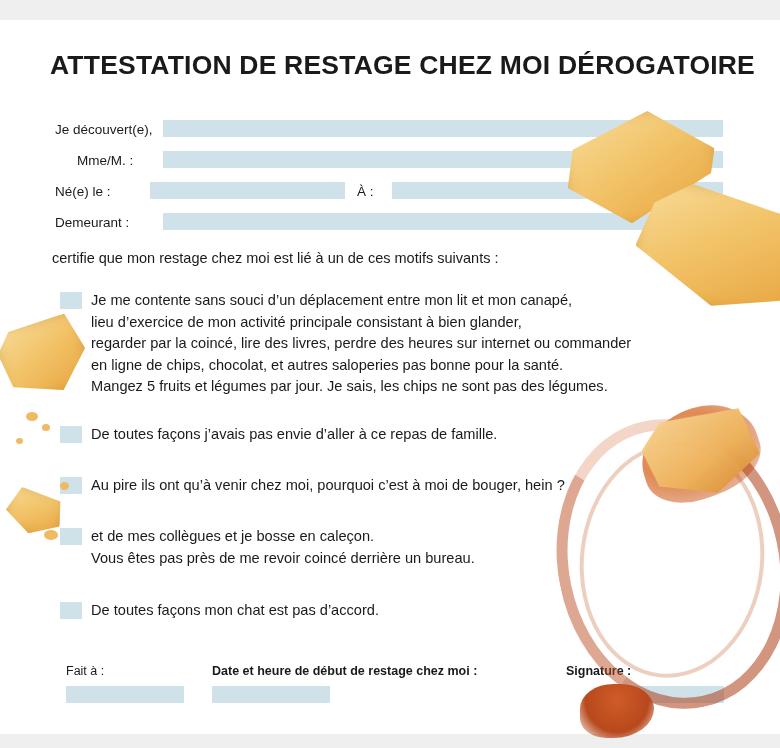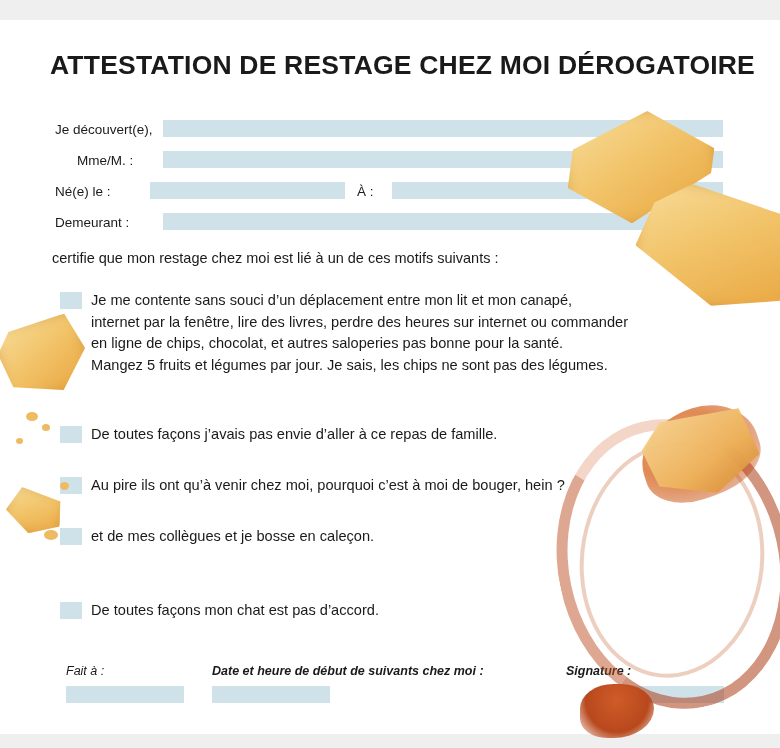--- a/index.html
+++ b/index.html
@@ -103,21 +103,20 @@
     color: #1a1a1a;
     white-space: nowrap;
   }
 
   
   .foot-label {
     position: absolute;
     font-size: 12.5px;
     color: #1a1a1a;
     white-space: nowrap;
-    font-style: italic;
   }
   .foot-label.bold { font-weight: bold; }
   .foot-box {
     position: absolute;
     background: #cfe2ea;
     height: 17px;
   }
 
   
   .deco { position: absolute; pointer-events: none; }
@@ -238,21 +237,22 @@
 
     <div class="field-label" style="left:55px; top:195px;">Demeurant :</div>
     <div class="field-box" style="left:163px; top:193px; width:560px;"></div>
 
     <div class="certifie">certifie que mon restage chez moi est lié à un de ces motifs suivants :</div>
 
     <div class="motif" style="top:270px;">
       <div class="check"></div>
       <div class="lines">
         <div>Je me contente sans souci d’un déplacement entre mon lit et mon canapé,</div>
-        <div>internet par la fenêtre, lire des livres, perdre des heures sur internet ou commander</div>
+        <div>lieu d’exercice de mon activité principale consistant à bien glander,</div>
+        <div>regarder par la coincé, lire des livres, perdre des heures sur internet ou commander</div>
         <div>en ligne de chips, chocolat, et autres saloperies pas bonne pour la santé.</div>
         <div>Mangez 5 fruits et légumes par jour. Je sais, les chips ne sont pas des légumes.</div>
       </div>
     </div>
 
     <div class="motif" style="top:404px;">
       <div class="check"></div>
       <div class="lines">
         <div>De toutes façons j’avais pas envie d’aller à ce repas de famille.</div>
       </div>
@@ -262,34 +262,35 @@
       <div class="check"></div>
       <div class="lines">
         <div>Au pire ils ont qu’à venir chez moi, pourquoi c’est à moi de bouger, hein ?</div>
       </div>
     </div>
 
     <div class="motif" style="top:506px;">
       <div class="check"></div>
       <div class="lines">
         <div>et de mes collègues et je bosse en caleçon.</div>
+        <div>Vous êtes pas près de me revoir coincé derrière un bureau.</div>
       </div>
     </div>
 
     <div class="motif" style="top:580px;">
       <div class="check"></div>
       <div class="lines">
         <div>De toutes façons mon chat est pas d’accord.</div>
       </div>
     </div>
 
     <div class="foot-label" style="left:66px; top:644px;">Fait à :</div>
     <div class="foot-box" style="left:66px; top:666px; width:118px;"></div>
 
-    <div class="foot-label bold" style="left:212px; top:644px;">Date et heure de début de suivants chez moi :</div>
+    <div class="foot-label bold" style="left:212px; top:644px;">Date et heure de début de restage chez moi :</div>
     <div class="foot-box" style="left:212px; top:666px; width:118px;"></div>
 
     <div class="foot-label bold" style="left:566px; top:644px;">Signature :</div>
     <div class="foot-box" style="left:624px; top:666px; width:100px;"></div>
 
     <div class="chip deco" id="chip1"></div>
     <div class="chip deco" id="chip2"></div>
     <div class="chip deco" id="chip3"></div>
     <div class="chip deco" id="chip4"></div>
     <div class="crumb deco" id="crumb1"></div>

